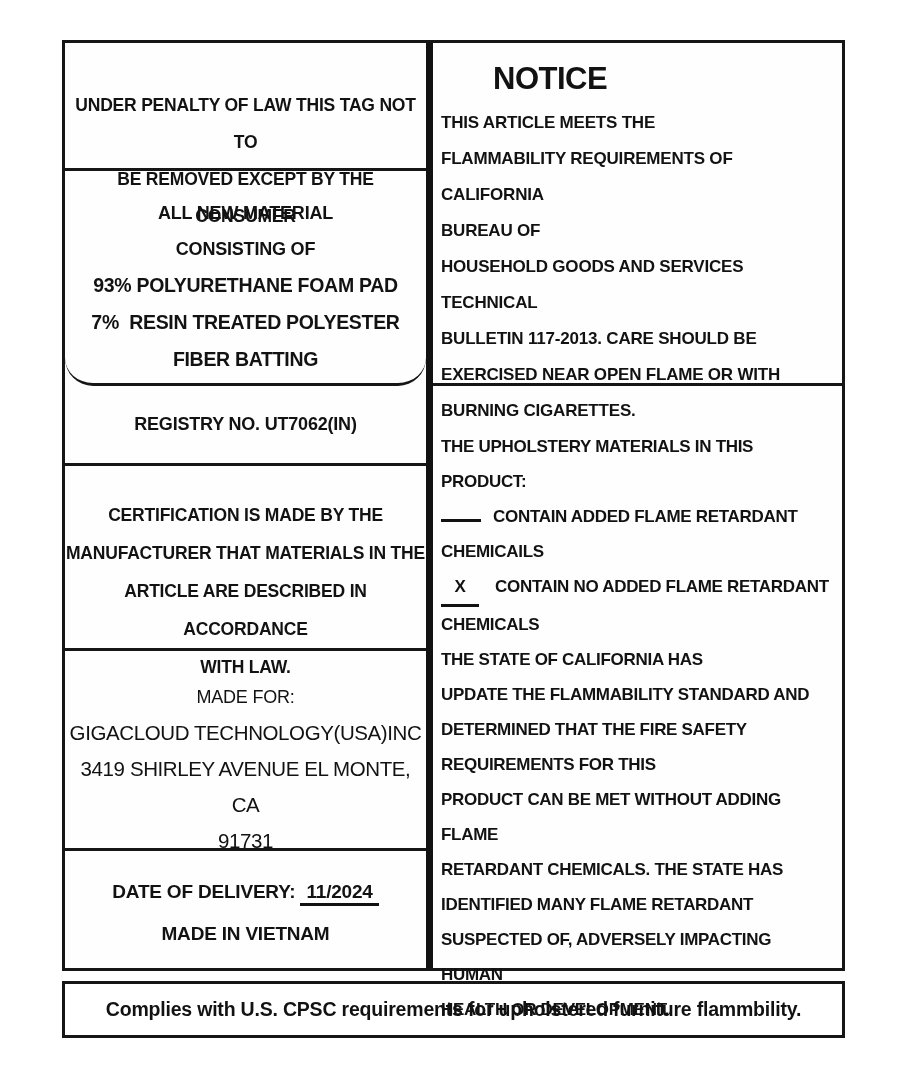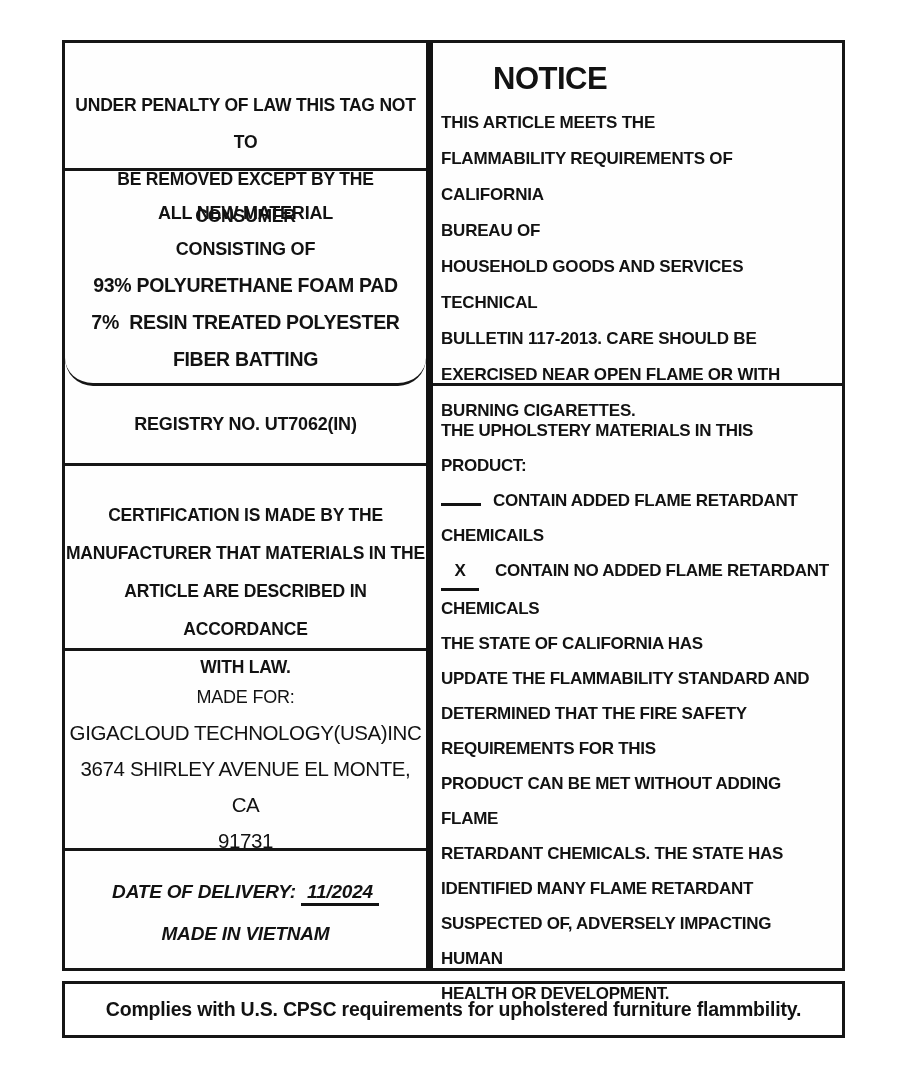--- a/index.html
+++ b/index.html
@@ -39,34 +39,35 @@
   .divider-v {
     width: 7px;
     background: #121212;
     flex: 0 0 auto;
   }
   .col-right {
     flex: 1;
     display: flex;
     flex-direction: column;
     box-sizing: border-box;
+    gap: 16px;
   }
   .sec {
     box-sizing: border-box;
     text-align: center;
   }
   .hairline { border-bottom: 3px solid #161616; }
 
   
   .sec-penalty  { height: 128px; padding-top: 44px; }
   .sec-material { height: 215px; padding-top: 24px; border-radius: 28px; }
   .sec-registry { height: 80px;  display: flex; align-items: center; justify-content: center; }
   .sec-cert     { height: 185px; padding-top: 30px; }
   .sec-madefor  { height: 200px; padding-top: 28px; }
-  .sec-delivery { flex: 1; padding-top: 20px; font-style: italic; }
+  .sec-delivery { flex: 1; padding-top: 20px; }
 
   .b-line {
     font-weight: bold;
     font-size: 17.5px;
     line-height: 37px;
     letter-spacing: -0.2px;
     white-space: pre-wrap;
   }
   .r-line {
     font-weight: bold;
@@ -181,21 +182,21 @@
       <div class="sec sec-cert hairline">
         <div class="b-line">CERTIFICATION IS MADE BY THE</div>
         <div class="b-line">MANUFACTURER THAT MATERIALS IN THE</div>
         <div class="b-line">ARTICLE ARE DESCRIBED IN ACCORDANCE</div>
         <div class="b-line">WITH LAW.</div>
       </div>
 
       <div class="sec sec-madefor hairline">
         <div class="madefor-title">MADE FOR:</div>
         <div class="madefor-line">GIGACLOUD TECHNOLOGY(USA)INC</div>
-        <div class="madefor-line">3674 SHIRLEY AVENUE EL MONTE, CA</div>
+        <div class="madefor-line">3419 SHIRLEY AVENUE EL MONTE, CA</div>
         <div class="madefor-line">91731</div>
       </div>
 
       <div class="sec sec-delivery">
         <div class="delivery-line">
           <span>DATE OF DELIVERY:</span>
           <span class="date-underline">11/2024</span>
         </div>
         <div class="delivery-line">MADE IN VIETNAM</div>
       </div>

